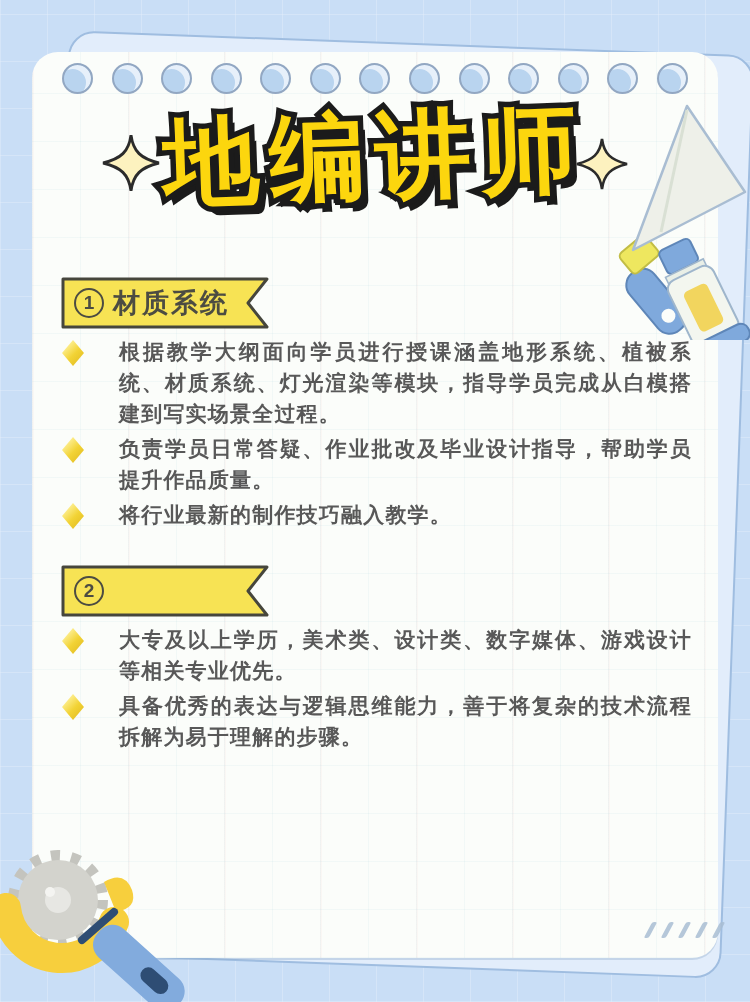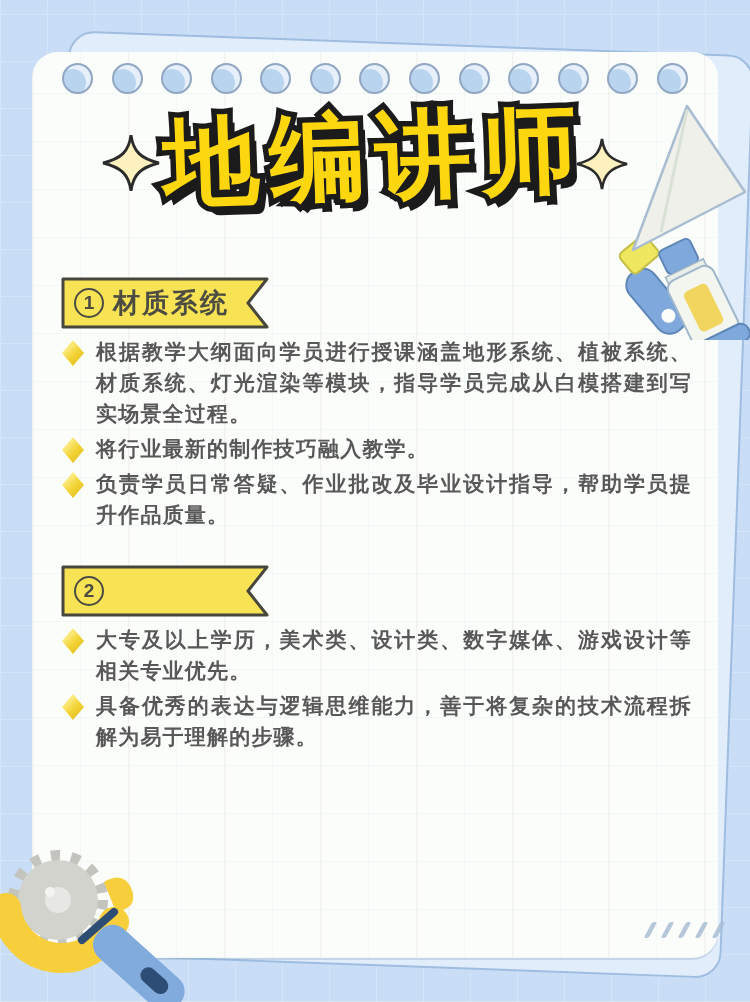--- a/index.html
+++ b/index.html
@@ -65,21 +65,21 @@
     position:absolute;left:14px;top:0;height:100%;display:flex;align-items:center;gap:9px;
   }
   .circle-num{
     width:30px;height:30px;border:2.5px solid #4c4c42;border-radius:50%;
     display:flex;align-items:center;justify-content:center;
     font-size:19px;font-weight:700;color:#4c4c42;box-sizing:border-box;
   }
   .banner-label{font-size:27px;font-weight:800;color:#4c4c42;letter-spacing:2px;}
   
   .blist{position:absolute;left:30px;width:630px;margin:0;padding:0;list-style:none;}
-  .blist li{display:flex;align-items:flex-start;margin:0 0 4px 0;}
+  .blist li{display:flex;align-items:flex-start;margin:0 0 4px 0;gap:23px;}
   .bmark{
     flex:0 0 22px;width:22px;height:26px;margin:4px 12px 0 0;
     background:linear-gradient(135deg,#fff3a0 15%,#f2d335 55%,#dfb71f);
     clip-path:polygon(50% 0,100% 50%,50% 100%,0 50%);
   }
   .btext{
     font-size:21px;line-height:31px;letter-spacing:1.2px;color:#585858;
     font-weight:600;width:596px;text-align:justify;
   }
   
@@ -126,25 +126,25 @@
       </div>
     </div>
   </div>
   <ul class="blist" style="top:284px;">
     <li>
       <span class="bmark"></span>
       <span class="btext">根据教学大纲面向学员进行授课涵盖地形系统、植被系统、材质系统、灯光渲染等模块，指导学员完成从白模搭建到写实场景全过程。</span>
     </li>
     <li>
       <span class="bmark"></span>
+      <span class="btext">负责学员日常答疑、作业批改及毕业设计指导，帮助学员提升作品质量。</span>
+    </li>
+    <li>
+      <span class="bmark"></span>
       <span class="btext">将行业最新的制作技巧融入教学。</span>
-    </li>
-    <li>
-      <span class="bmark"></span>
-      <span class="btext">负责学员日常答疑、作业批改及毕业设计指导，帮助学员提升作品质量。</span>
     </li>
   </ul>
 
   <div class="section" style="top:512px;">
     <div class="banner">
       <svg width="212" height="54" viewBox="0 0 212 54">
         <path d="M3,3 L207,3 L188,27 L207,51 L3,51 Z" fill="#f7e354" stroke="#46463c" stroke-width="3" stroke-linejoin="round"></path>
       </svg>
       <div class="banner-inner">
         <span class="circle-num">2</span>

